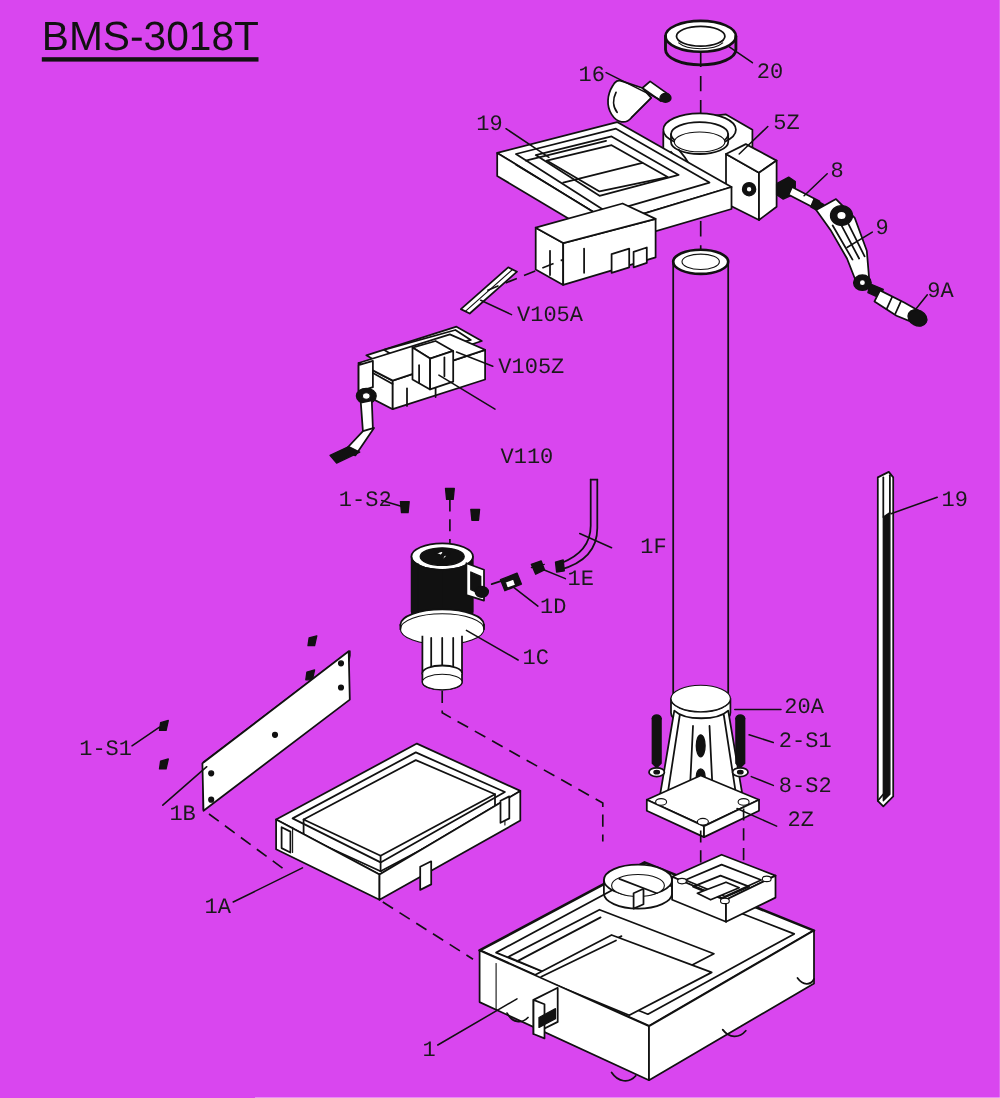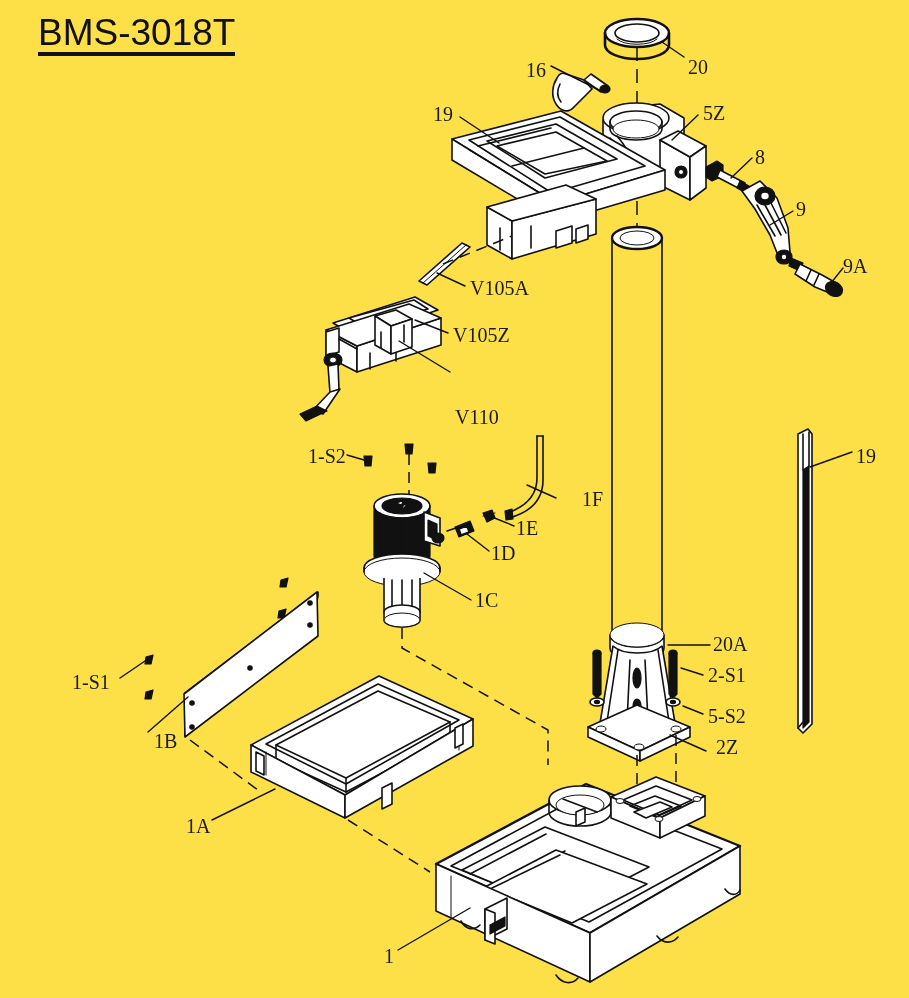--- a/index.html
+++ b/index.html
@@ -5,21 +5,21 @@
 <style>
   html, body {
     margin: 0;
     padding: 0;
     background: #ffffff;
   }
   #page {
     position: relative;
     width: 909px;
     height: 998px;
-    background: #fde047;
+    background: #d946ef;
     overflow: hidden;
     font-family: "Liberation Sans", sans-serif;
   }
   #diagram-svg {
     position: absolute;
     left: 0;
     top: 0;
     width: 909px;
     height: 998px;
   }
@@ -38,21 +38,21 @@
     line-height: 1.0;
     border-bottom: 4px solid #111111;
     display: inline-block;
     padding-bottom: 1px;
     margin-bottom: 9px;
     white-space: nowrap;
   }
   
   .lbl {
     position: absolute;
-    font-family: Liberation Serif, serif;
+    font-family: Liberation Mono, monospace;
     font-size: 20px;
     color: #1a1a1a;
     white-space: nowrap;
     line-height: 1;
     text-align: right;
   }
 </style>
 </head>
 <body>
 
@@ -444,20 +444,20 @@
   <div class="lbl" style="left:453px; top:325px;">V105Z</div>
   <div class="lbl" style="left:455px; top:366px;margin-top:41px;">V110</div>
   <div class="lbl" style="left:856px; top:446px;">19</div>
   <div class="lbl" style="left:308px; top:446px;">1-S2</div>
   <div class="lbl" style="left:582px; top:489px;">1F</div>
   <div class="lbl" style="left:516px; top:518px;">1E</div>
   <div class="lbl" style="left:491px; top:543px;">1D</div>
   <div class="lbl" style="left:475px; top:590px;">1C</div>
   <div class="lbl" style="left:713px; top:634px;">20A</div>
   <div class="lbl" style="left:708px; top:665px;">2-S1</div>
-  <div class="lbl" style="left:708px; top:706px;">5-S2</div>
+  <div class="lbl" style="left:708px; top:706px;">8-S2</div>
   <div class="lbl" style="left:716px; top:737px;">2Z</div>
   <div class="lbl" style="left:72px;  top:672px;">1-S1</div>
   <div class="lbl" style="left:118px; top:731px;margin-left:36px;">1B</div>
   <div class="lbl" style="left:186px; top:816px;">1A</div>
   <div class="lbl" style="left:384px; top:946px;">1</div>
 
 </div>
 
 </body></html>

